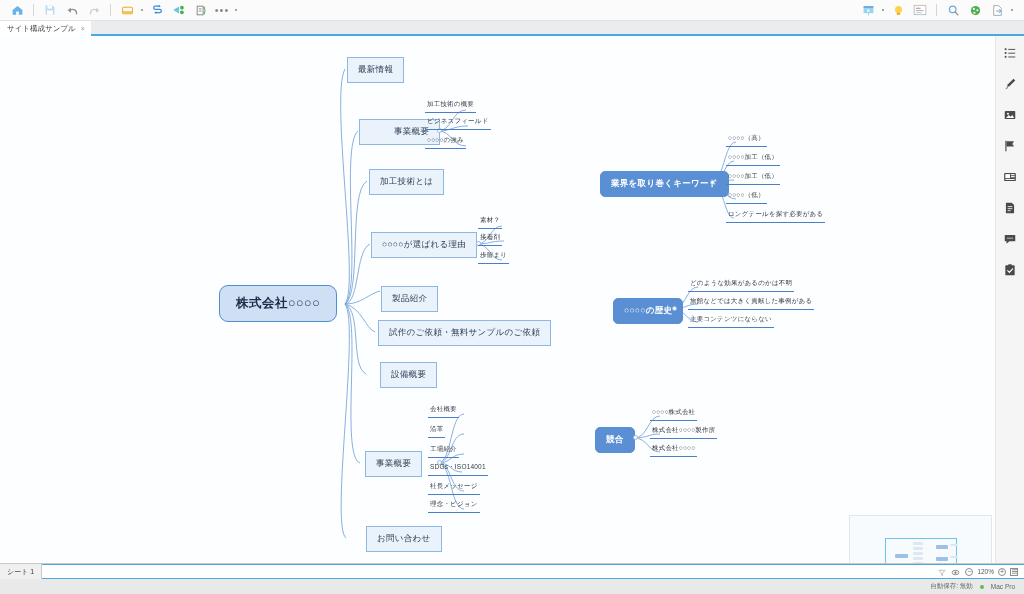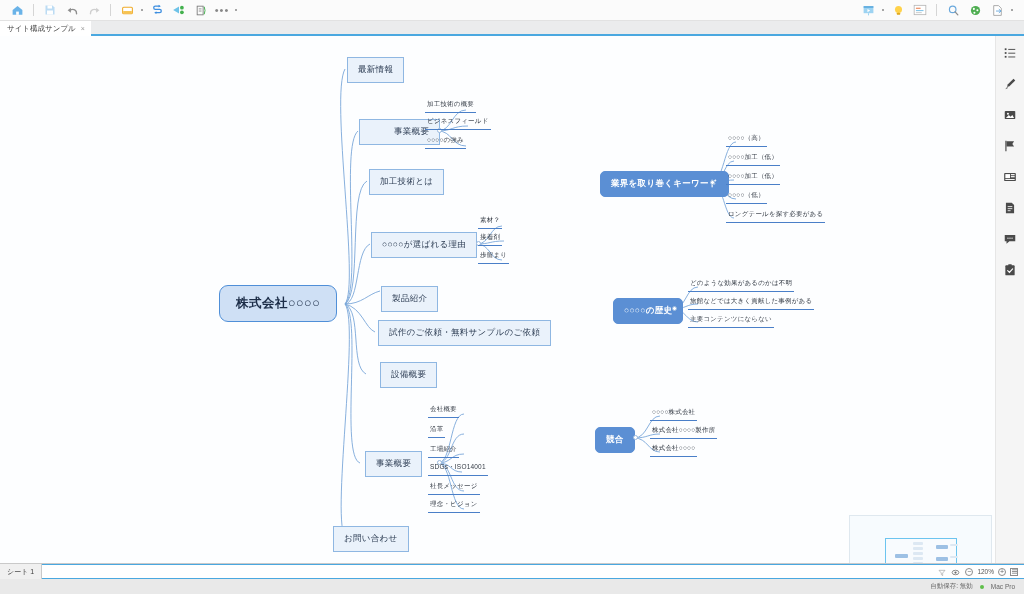--- a/index.html
+++ b/index.html
@@ -362,21 +362,21 @@
 
       <div class="node node-main" style="left:365px; top:415px;">事業概要</div>
       <div class="bullet" style="left:437px; top:424px;"></div>
       <div class="node node-leaf" style="left:428px; top:369px;">会社概要</div>
       <div class="node node-leaf" style="left:428px; top:389px;">沿革</div>
       <div class="node node-leaf" style="left:428px; top:409px;">工場紹介</div>
       <div class="node node-leaf" style="left:428px; top:427px;">SDGs・ISO14001</div>
       <div class="node node-leaf" style="left:428px; top:446px;">社長メッセージ</div>
       <div class="node node-leaf" style="left:428px; top:464px;">理念・ビジョン</div>
 
-      <div class="node node-main" style="left:333px; top:490px;">お問い合わせ</div>
+      <div class="node node-main" style="left:366px; top:490px;">お問い合わせ</div>
 
       <div class="node node-filled" style="left:600px; top:135px;">業界を取り巻くキーワード</div>
       <div class="bullet" style="left:710px; top:144px;"></div>
       <div class="node node-leaf" style="left:726px; top:98px;">○○○○（高）</div>
       <div class="node node-leaf" style="left:726px; top:117px;">○○○○加工（低）</div>
       <div class="node node-leaf" style="left:726px; top:136px;">○○○○加工（低）</div>
       <div class="node node-leaf" style="left:726px; top:155px;">○○○○（低）</div>
       <div class="node node-leaf" style="left:726px; top:174px;">ロングテールを探す必要がある</div>
 
       <div class="node node-filled" style="left:613px; top:262px;">

